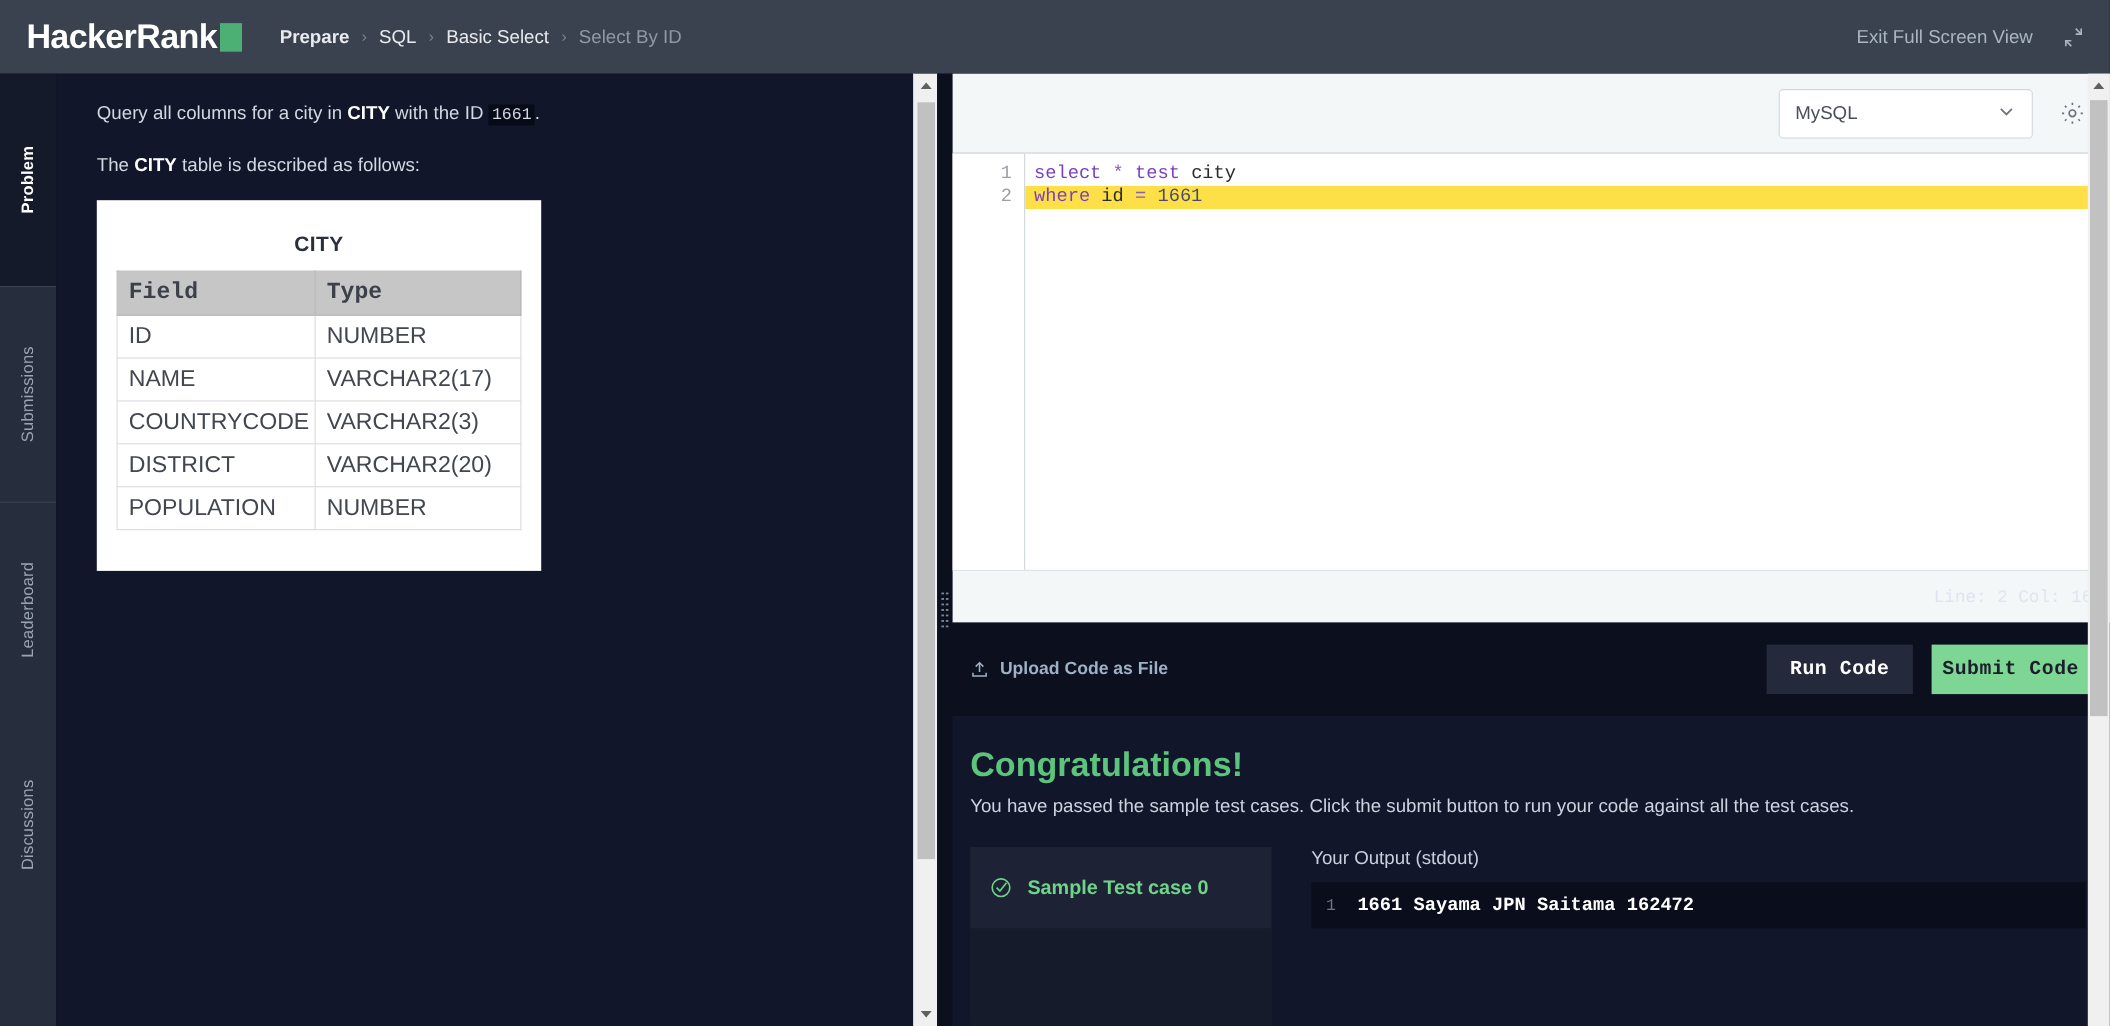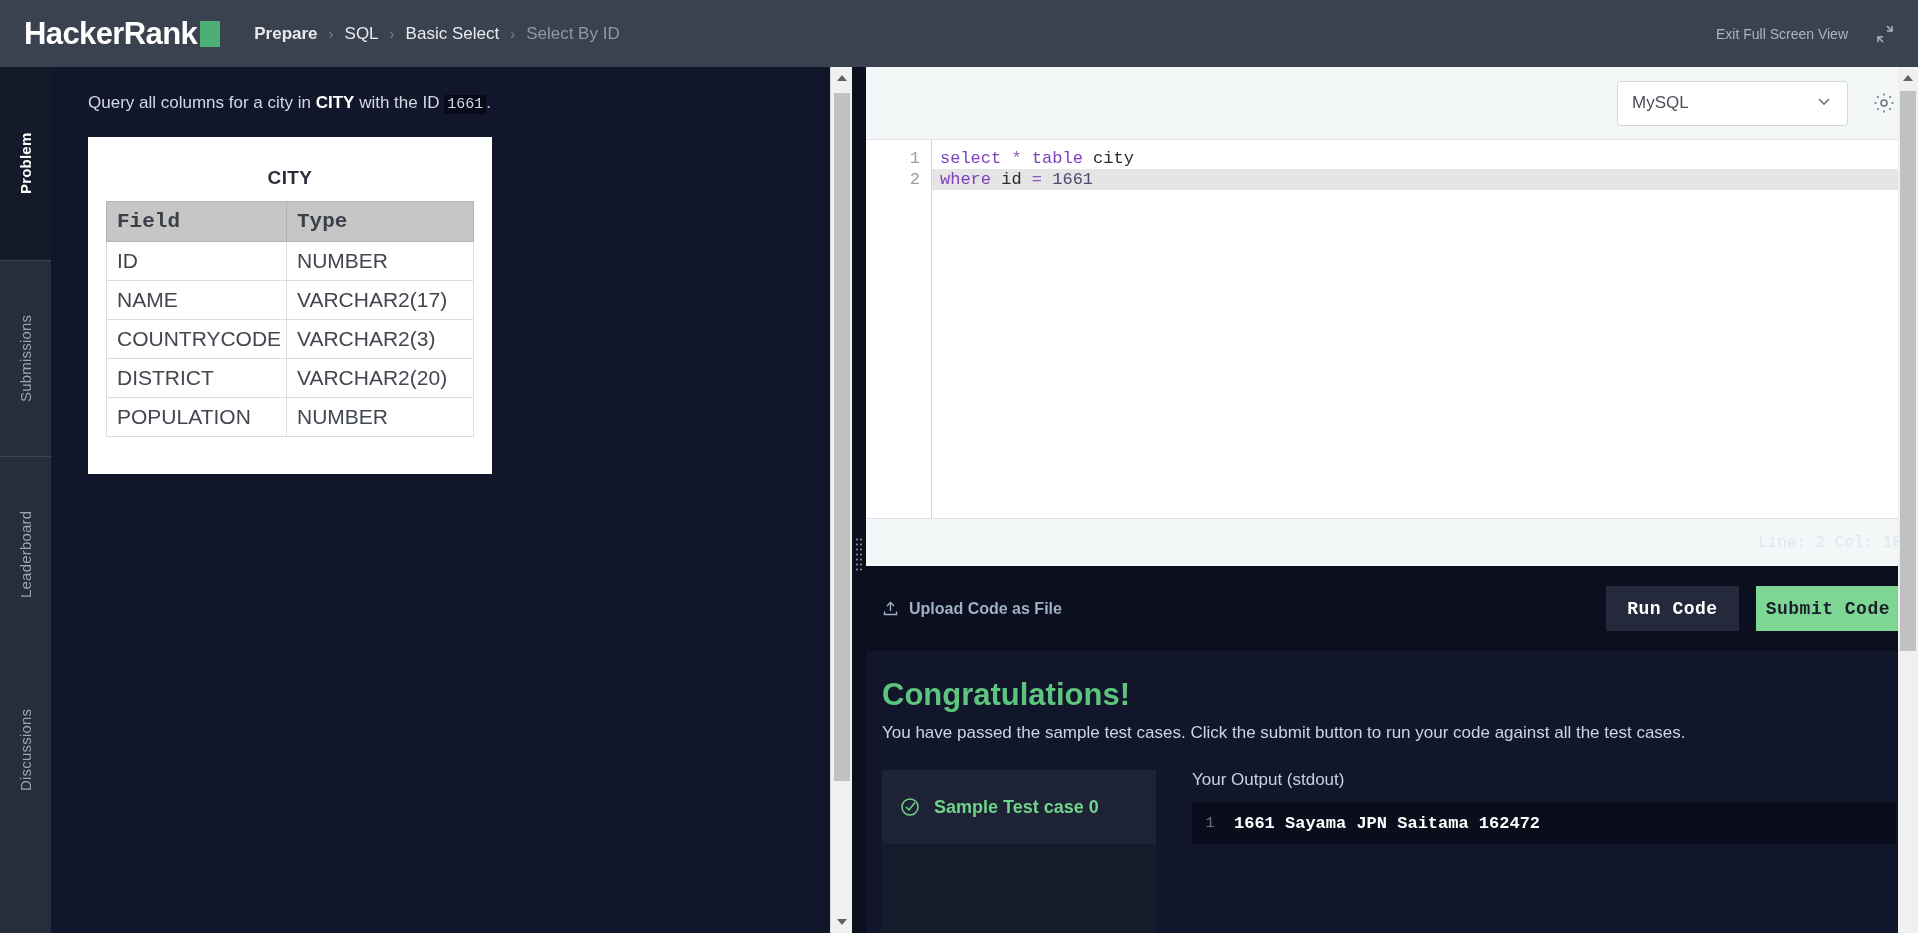--- a/index.html
+++ b/index.html
@@ -48,21 +48,21 @@
     font-size: 15px;
     font-weight: 300;
   }
   #topbar-right {
     margin-left: auto;
     display: flex; align-items: center;
     margin-right: 22px;
   }
   #exit-fullscreen-label {
     color: #aab6c4;
-    font-size: 14px;
+    font-size: 17px;
   }
   #exit-fullscreen-icon {
     margin-left: 26px;
     width: 22px; height: 22px;
     position: relative;
   }
 
   
   #rail {
     position: absolute; top: 67px; left: 0;
@@ -247,21 +247,21 @@
     flex: 1;
     padding-top: 8px;
     position: relative;
   }
   .code-line {
     line-height: 21px;
     padding-left: 8px;
     white-space: pre;
     color: #2b2b2b;
   }
-  .code-line.active { background: #e5e5e5; }
+  .code-line.active { background: #fde047; }
   .kw  { color: #7c3fbf; }
   .op  { color: #8b5cb8; }
   .id  { color: #2b2b2b; }
   .num { color: #4a4a70; }
 
   
   #editor-status {
     height: 47px;
     background: #f3f7f8;
     display: flex; align-items: center; justify-content: flex-end;
@@ -442,20 +442,23 @@
   </div>
   <div class="rail-item" id="rail-discussions">
     <span>Discussions</span>
   </div>
 </div>
 
 <div id="left-panel">
   <div id="problem-body">
     <p class="p-line">
       <span>Query all columns for a city in </span><b>CITY</b><span> with the ID </span><code class="inline">1661</code><span>.</span>
+    </p>
+    <p class="p-line">
+      <span>The </span><b>CITY</b><span> table is described as follows:</span>
     </p>
 
     <div id="city-card">
       <div id="city-card-title">CITY</div>
       <table class="schema">
         <thead>
           <tr>
             <th>Field</th>
             <th>Type</th>
           </tr>
@@ -519,21 +522,21 @@
       </svg>
     </div>
   </div>
 
   <div id="editor">
     <div id="gutter">
       <div>1</div>
       <div>2</div>
     </div>
     <div id="code-area">
-      <div class="code-line"><span class="kw">select</span><span class="id"> </span><span class="op">*</span><span class="id"> </span><span class="kw">table</span><span class="id"> </span><span class="id">city</span></div>
+      <div class="code-line"><span class="kw">select</span><span class="id"> </span><span class="op">*</span><span class="id"> </span><span class="kw">test</span><span class="id"> </span><span class="id">city</span></div>
       <div class="code-line active"><span class="kw">where</span><span class="id"> </span><span class="id">id</span><span class="id"> </span><span class="op">=</span><span class="id"> </span><span class="num">1661</span></div>
     </div>
   </div>
 
   <div id="editor-status">
     <span>Line: 2 Col: 16</span>
   </div>
 
   <div id="action-bar">
     <div id="upload-btn">

